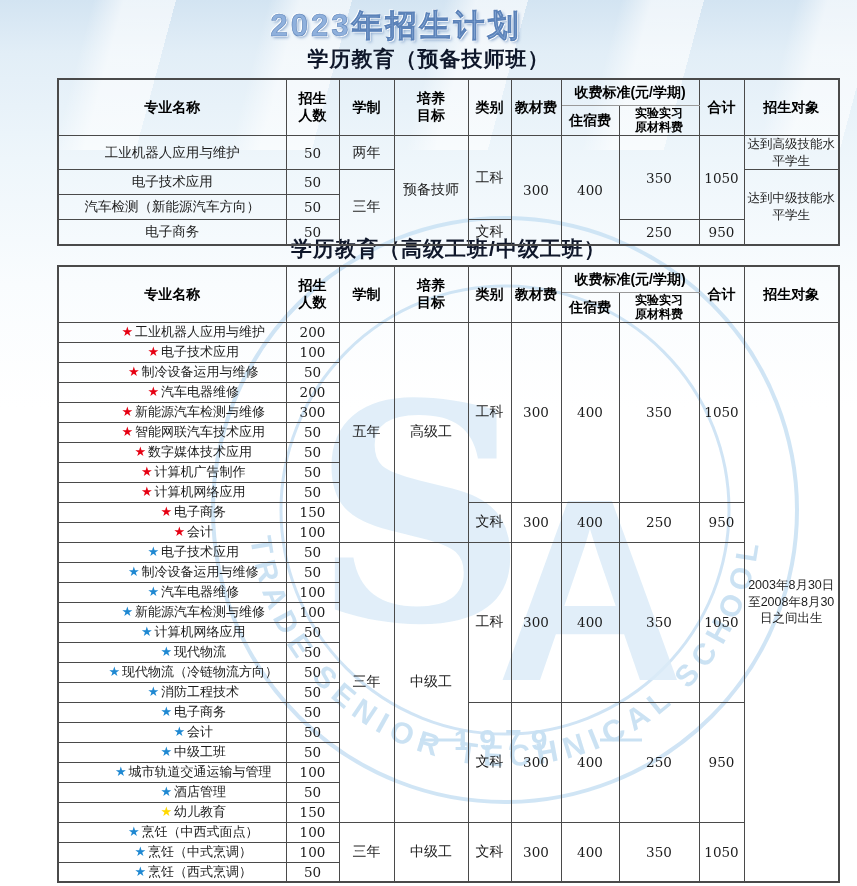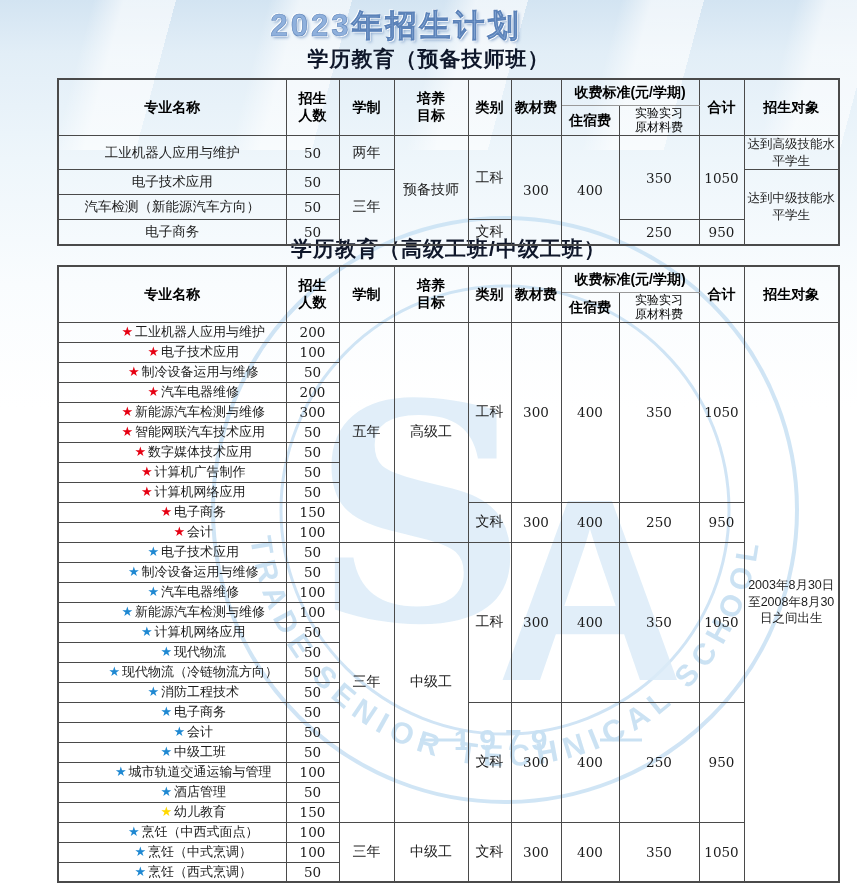--- a/index.html
+++ b/index.html
@@ -38,21 +38,21 @@
   table.t2{top:265px;}
   .plan-table th,.plan-table td{
     border:1px solid var(--border);padding:0 2px;text-align:center;vertical-align:middle;
     color:#1c1c1c;overflow:hidden;
   }
   .plan-table thead tr:first-child{height:26px;}
   .plan-table thead tr:last-child{height:24px;}
   .plan-table thead th{font-size:14px;font-weight:bold;line-height:1.2;color:#000;}
   th.fee-std{border-bottom:1px solid #9a9a9a;font-size:13px;}
   .wrap2{display:inline-block;width:2.15em;line-height:1.25;}
-  .wrap-mat{display:inline-block;width:4.5em;font-size:12px;line-height:1.2;font-weight:normal;}
+  .wrap-mat{display:inline-block;width:4.5em;font-size:12px;line-height:1.2;font-weight:bold;}
   .t1 tbody tr{height:25px;}
   .t2 tbody tr{height:20px;}
   .major-cell{font-size:13.5px;white-space:nowrap;}
   .t2 .major-cell{font-size:13px;padding-left:44px;}
   .star{margin-right:2px;font-size:13px;vertical-align:baseline;}
   .star-red{color:var(--red-star);}
   .star-blue{color:var(--blue-star);}
   .star-yellow{color:var(--yellow-star);}
   .num-cell,.col-textbook,.col-accommodation,.col-materials,.col-total{
     font-family:"DejaVu Serif","Liberation Serif",serif;font-size:13.5px;

